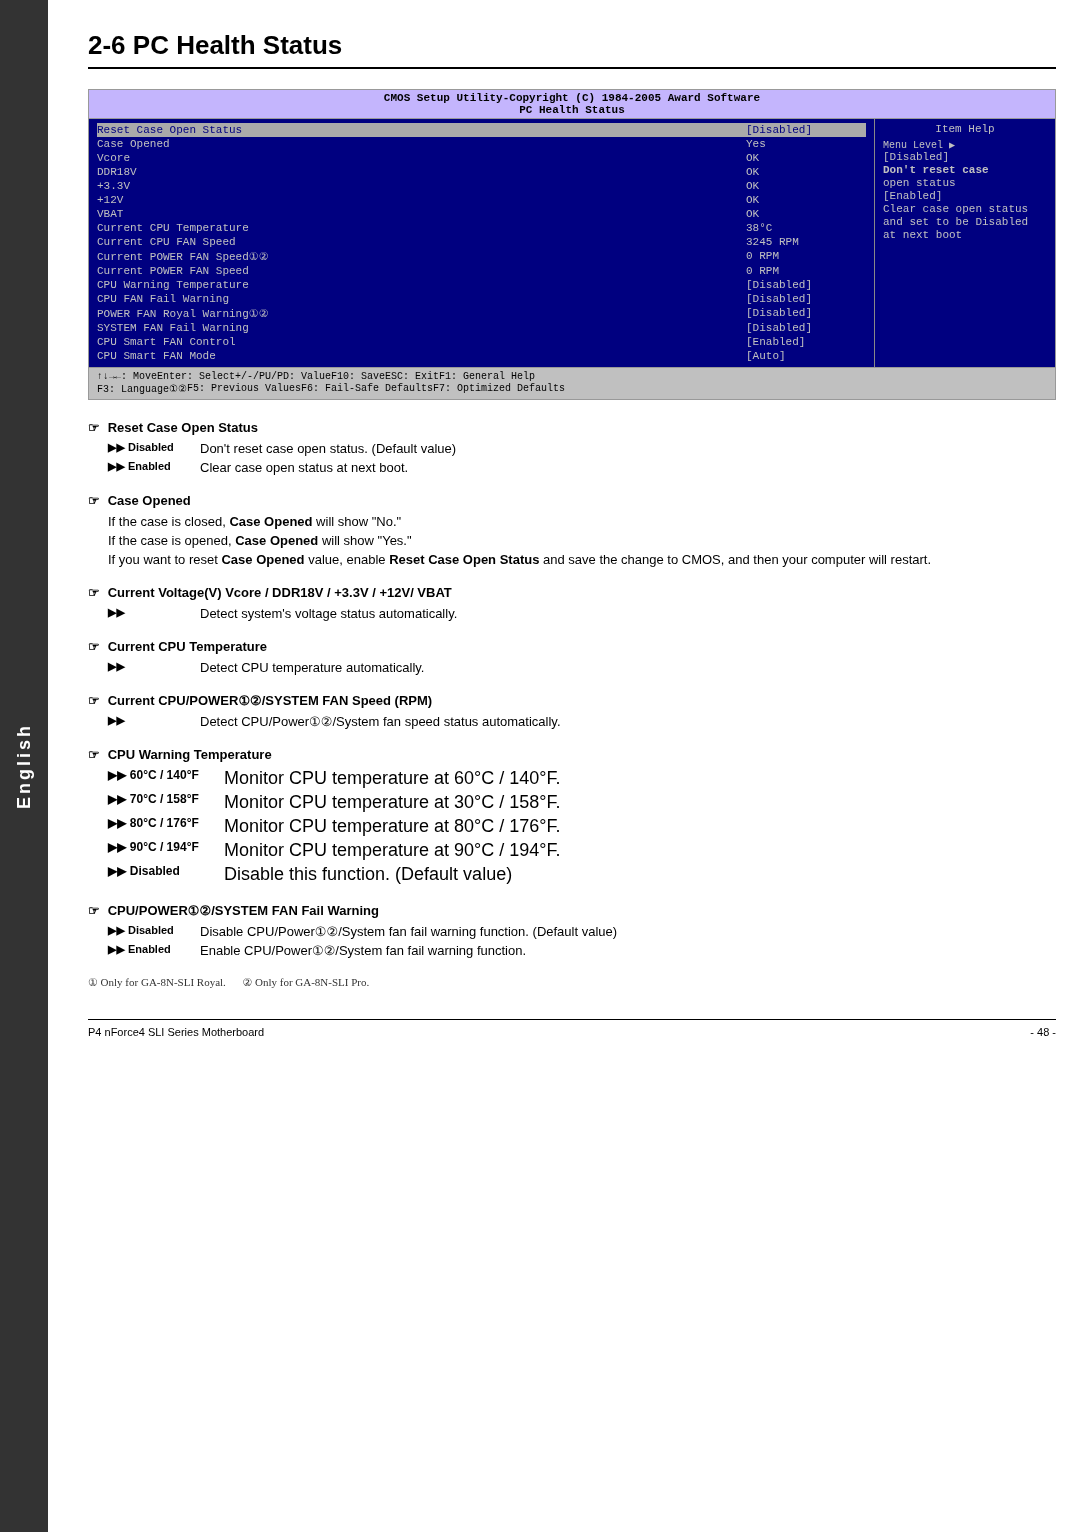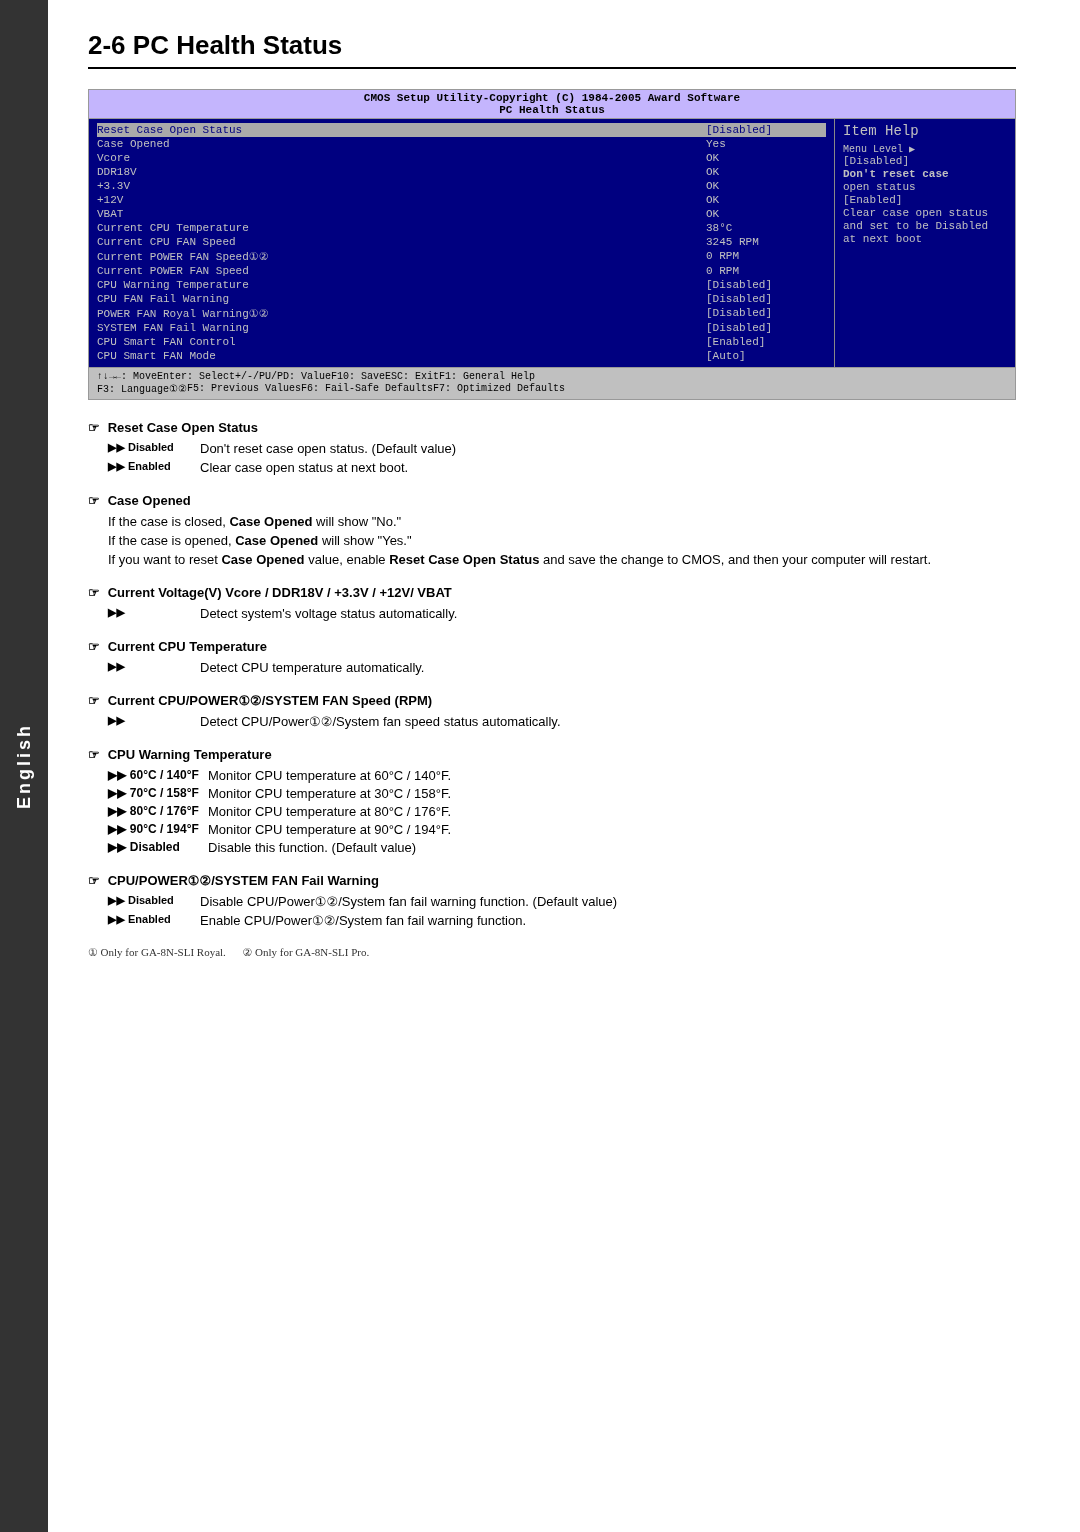--- a/index.html
+++ b/index.html
@@ -33,21 +33,21 @@
       font-size: 18px;
       font-weight: bold;
       writing-mode: vertical-rl;
       text-orientation: mixed;
       transform: rotate(180deg);
       letter-spacing: 3px;
     }
 
     .main-content {
       flex: 1;
-      padding: 30px 64px 40px 40px;
+      padding: 30px 24px 40px 40px;
       border-radius: 23px;
     }
 
     
     .section-title {
       font-size: 26px;
       font-weight: bold;
       margin-bottom: 20px;
       border-bottom: 2px solid #000;
       padding-bottom: 6px;
@@ -104,23 +104,23 @@
     .bios-row-label {
       flex: 1;
     }
 
     .bios-row-value {
       width: 120px;
       text-align: left;
     }
 
     .bios-help-title {
-      text-align: left;
+      text-align: center;
       margin-bottom: 4px;
-      font-size: 14px;
+      font-size: 11px;
     }
 
     .bios-footer {
       background: #c0c0c0;
       padding: 3px 8px;
       border-top: 1px solid #999;
       font-size: 10px;
     }
 
     .bios-footer-row {
@@ -188,30 +188,31 @@
     .footnote {
       margin-top: 10px;
       font-size: 11px;
       color: #333;
       font-family: Liberation Serif, serif;
     }
 
     .temp-sub-item {
       display: flex;
       margin-bottom: 3px;
+      gap: 16px;
     }
 
     .temp-bullet {
       min-width: 100px;
       font-weight: bold;
       font-size: 12px;
     }
 
     .temp-text {
-      font-size: 13px;
+      font-size: 18px;
     }
   </style>
 </head>
 <body>
 
 <div class="page-container">
 
   <div class="sidebar">
     <span class="sidebar-label">English</span>
   </div>
@@ -443,15 +444,19 @@
           </div>
         </div>
       </div>
 
     <div class="footnote">
       <span>① Only for GA-8N-SLI Royal.</span>
       &nbsp;&nbsp;&nbsp;&nbsp;
       <span>② Only for GA-8N-SLI Pro.</span>
     </div>
 
+    <div class="page-footer">
+      <span>P4 nForce4 SLI Series Motherboard</span>
+      <span>- 48 -</span>
+    </div>
 
   </div>
 </div>
 
 </body></html>

